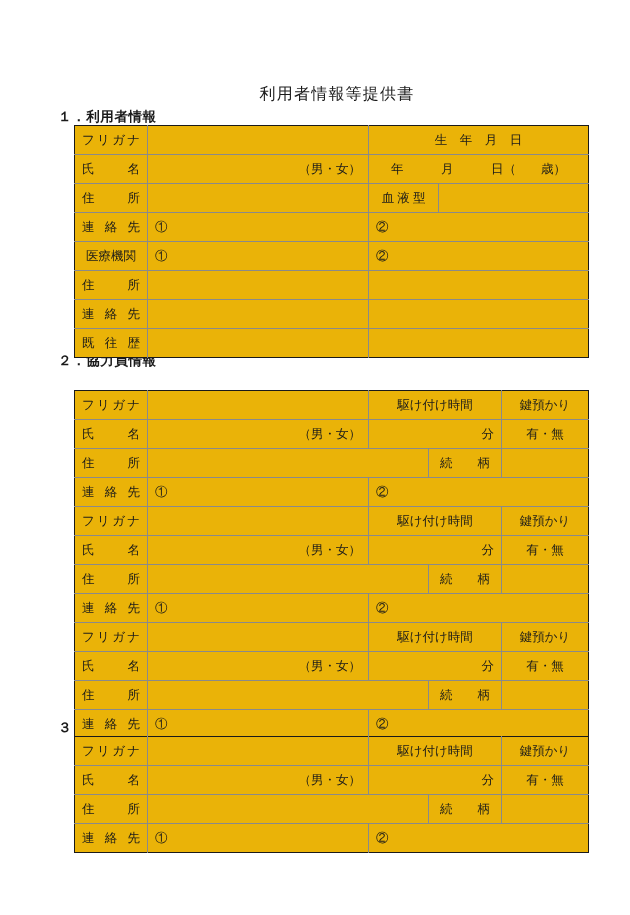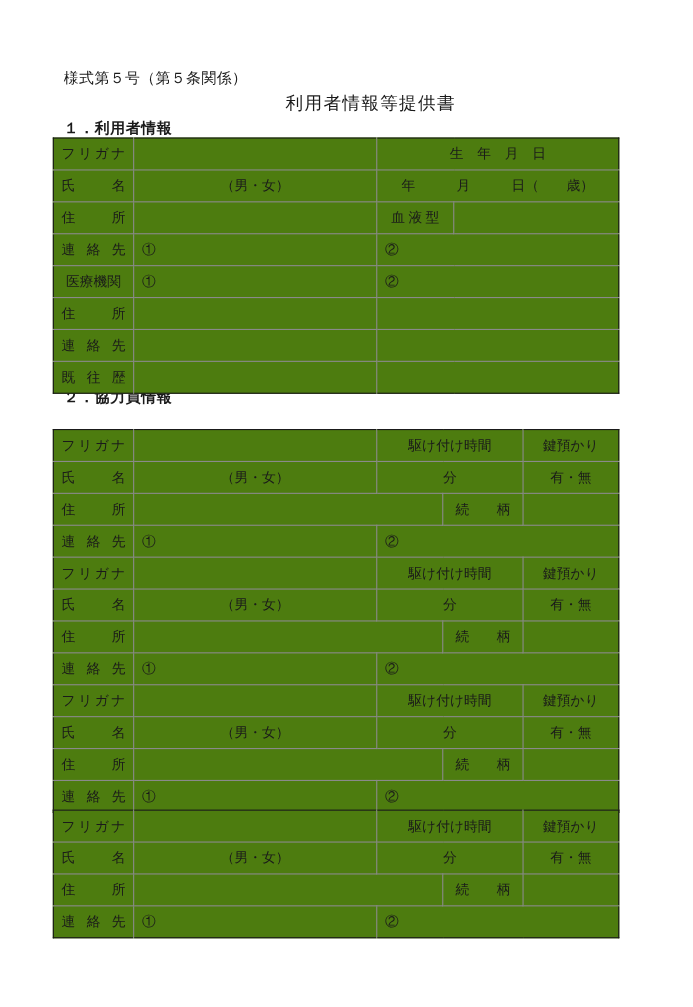--- a/index.html
+++ b/index.html
@@ -53,26 +53,26 @@
     white-space: nowrap;
     font-weight: bold;
   }
   #sec1-head { top: 108px; }
   #sec2-head { top: 352px; }
   #sec3-head { top: 719px; }
 
   
   table.form {
     position: absolute;
-    left: 48px;
+    left: 74px;
     width: 514px;
     border-collapse: collapse;
     table-layout: fixed;
     border: 1.6px solid #1a1a1a;
-    background: #4d7c0f;
+    background: #eab308;
   }
   #table1 { top: 125px; }
   #table2 { top: 390px; }
   #table3 { top: 736px; }
 
   table.form td {
     border: 0.8px solid #8a8a8a;
     font-size: 12.5px;
     padding: 0 7px;
     height: 28px;
@@ -97,35 +97,34 @@
   td.label > span {
     display: block;
     text-align: justify;
     text-align-last: justify;
   }
   td.label.tight > span {
     text-align-last: center;
   }
 
   td.ctr { text-align: center; }
-  td.right { text-align: center; }
+  td.right { text-align: right; }
   td.blank { }
 
   
   tr.block-start td { border-top: 1.4px solid #2a2a2a; }
   table.form tr.block-start:first-child td { border-top: none; }
 
   .tall { height: 40px; }
 </style>
 </head>
 <body>
 
 <div class="page">
 
-  <div class="form-no">様式第５号（第５条関係）</div>
   <div class="doc-title">利用者情報等提供書</div>
 
   <div class="sec-head" id="sec1-head">１．利用者情報</div>
   <div class="sec-head" id="sec2-head">２．協力員情報</div>
   <div class="sec-head" id="sec3-head">３．親族等情報（緊急時連絡先）</div>
 
   <table class="form" id="table1">
     <colgroup>
       <col style="width:73px">
       <col style="width:221px">

